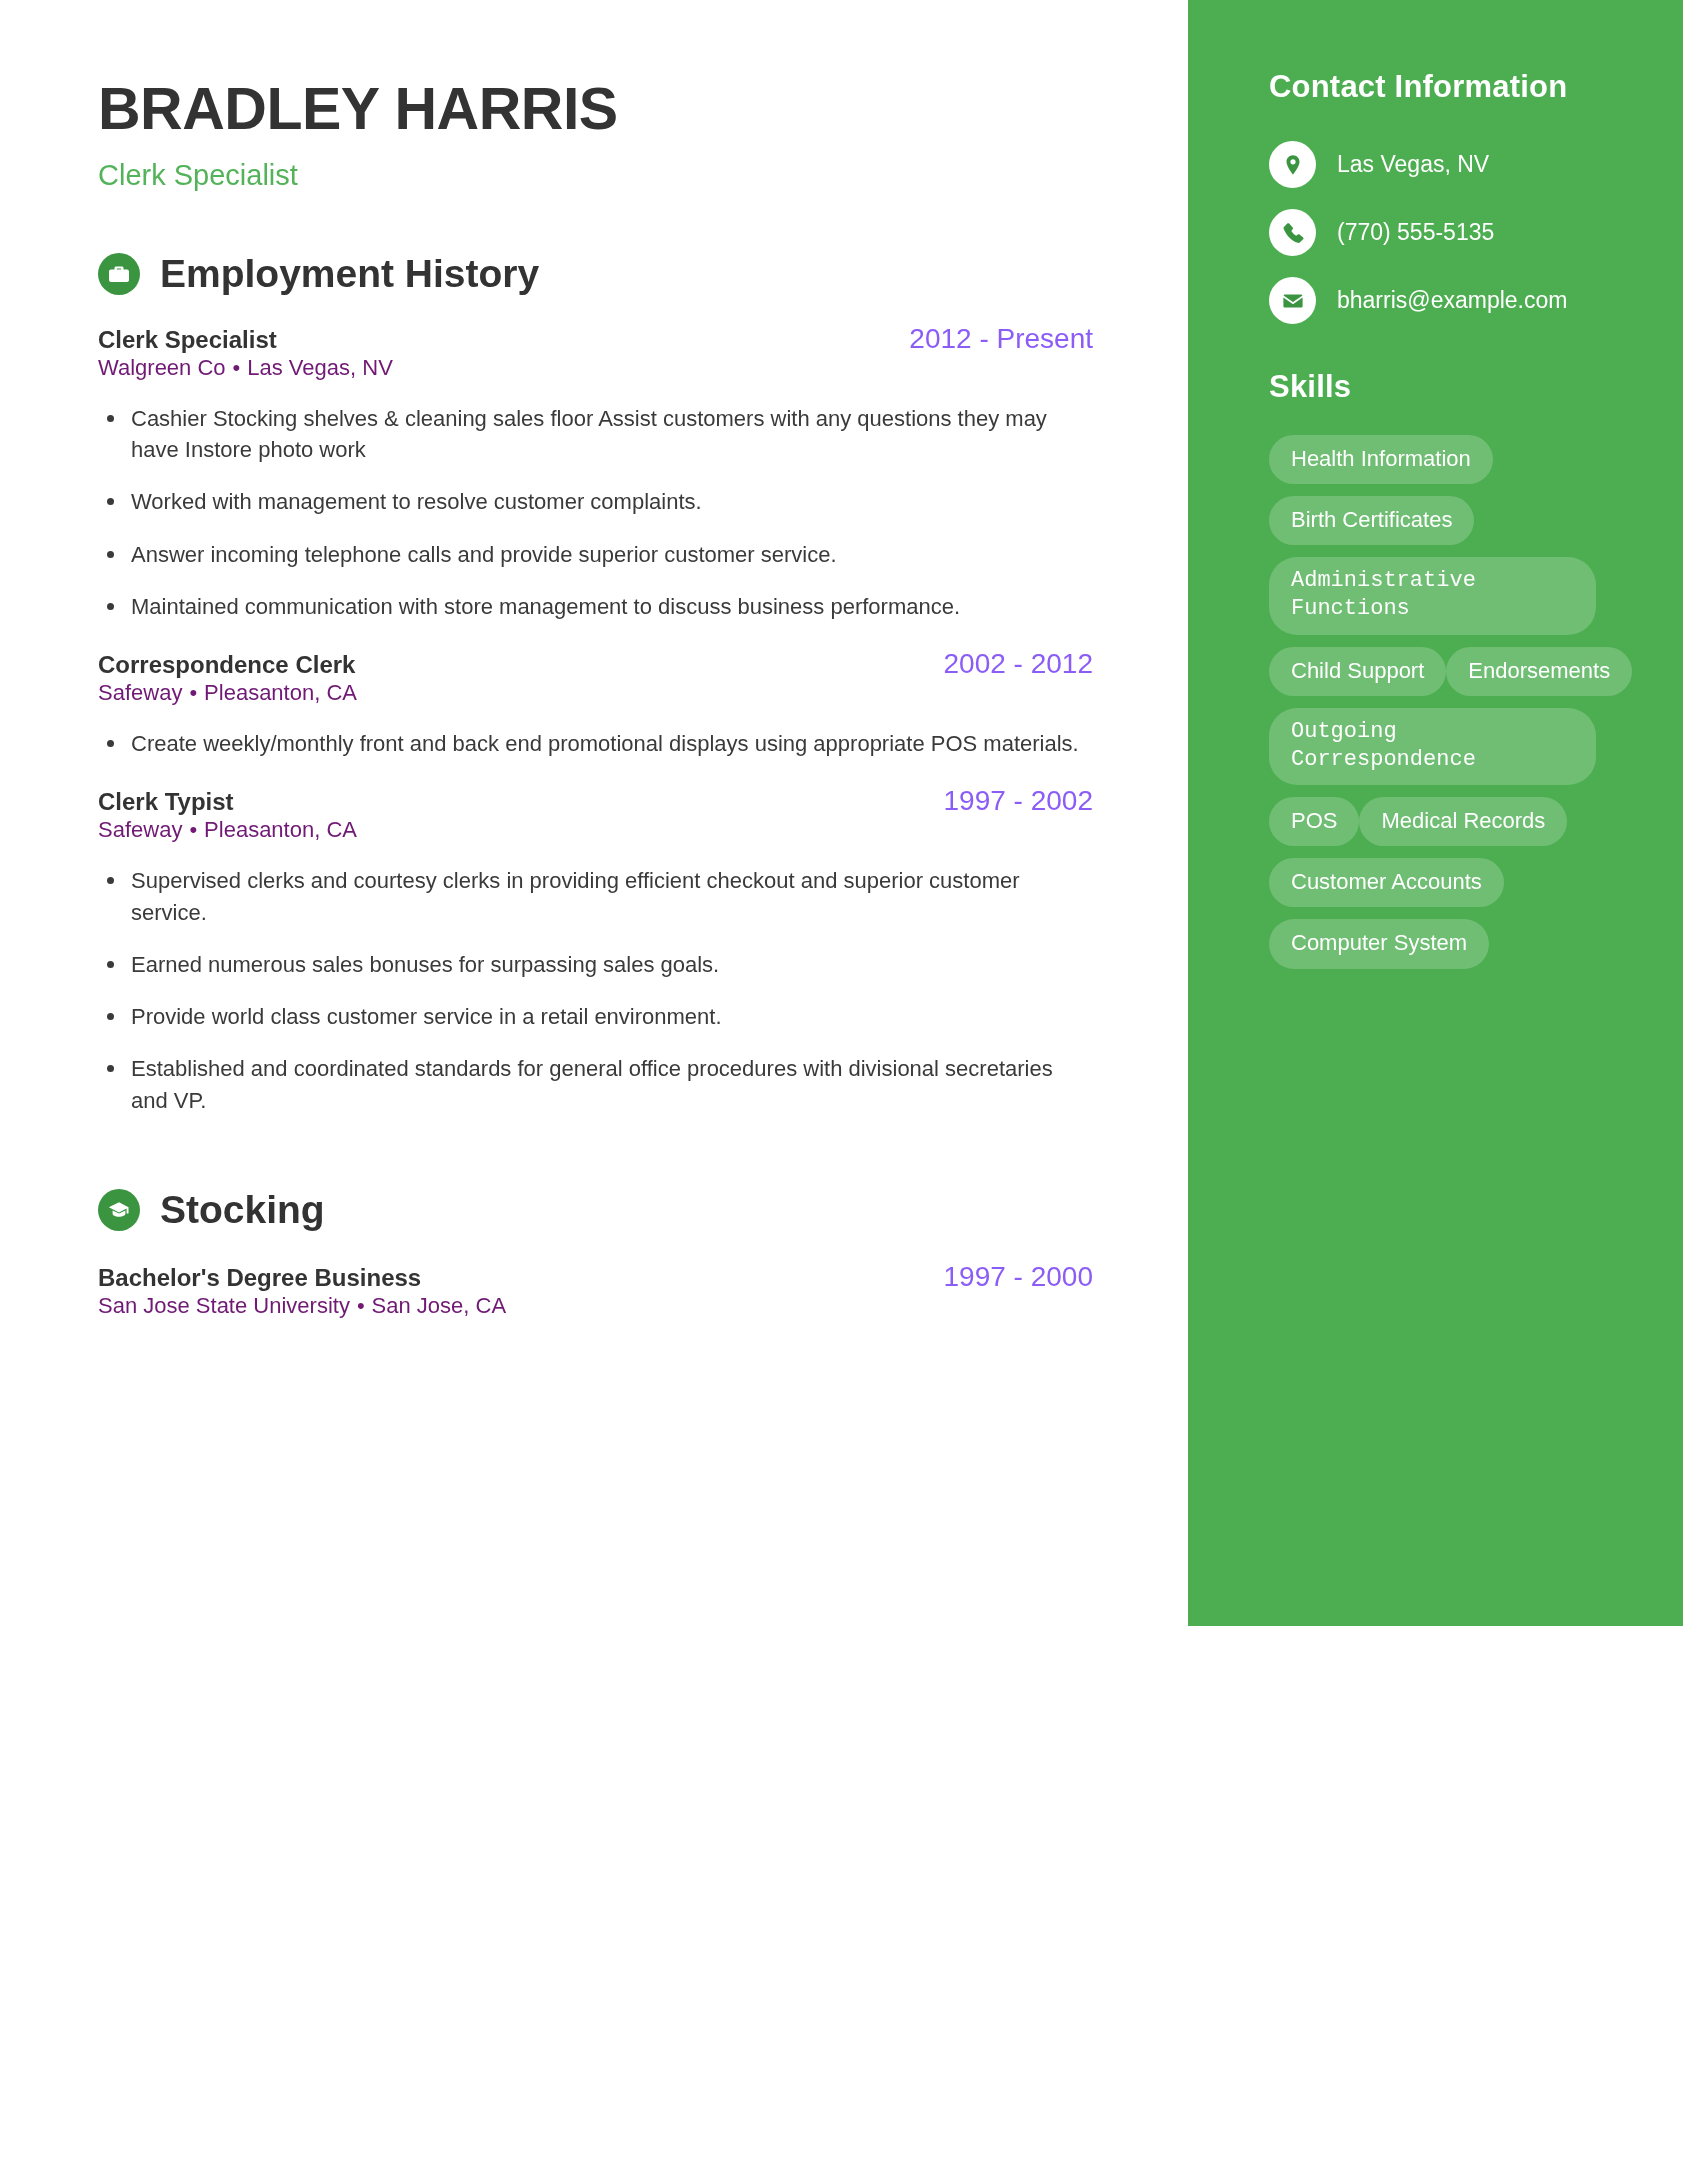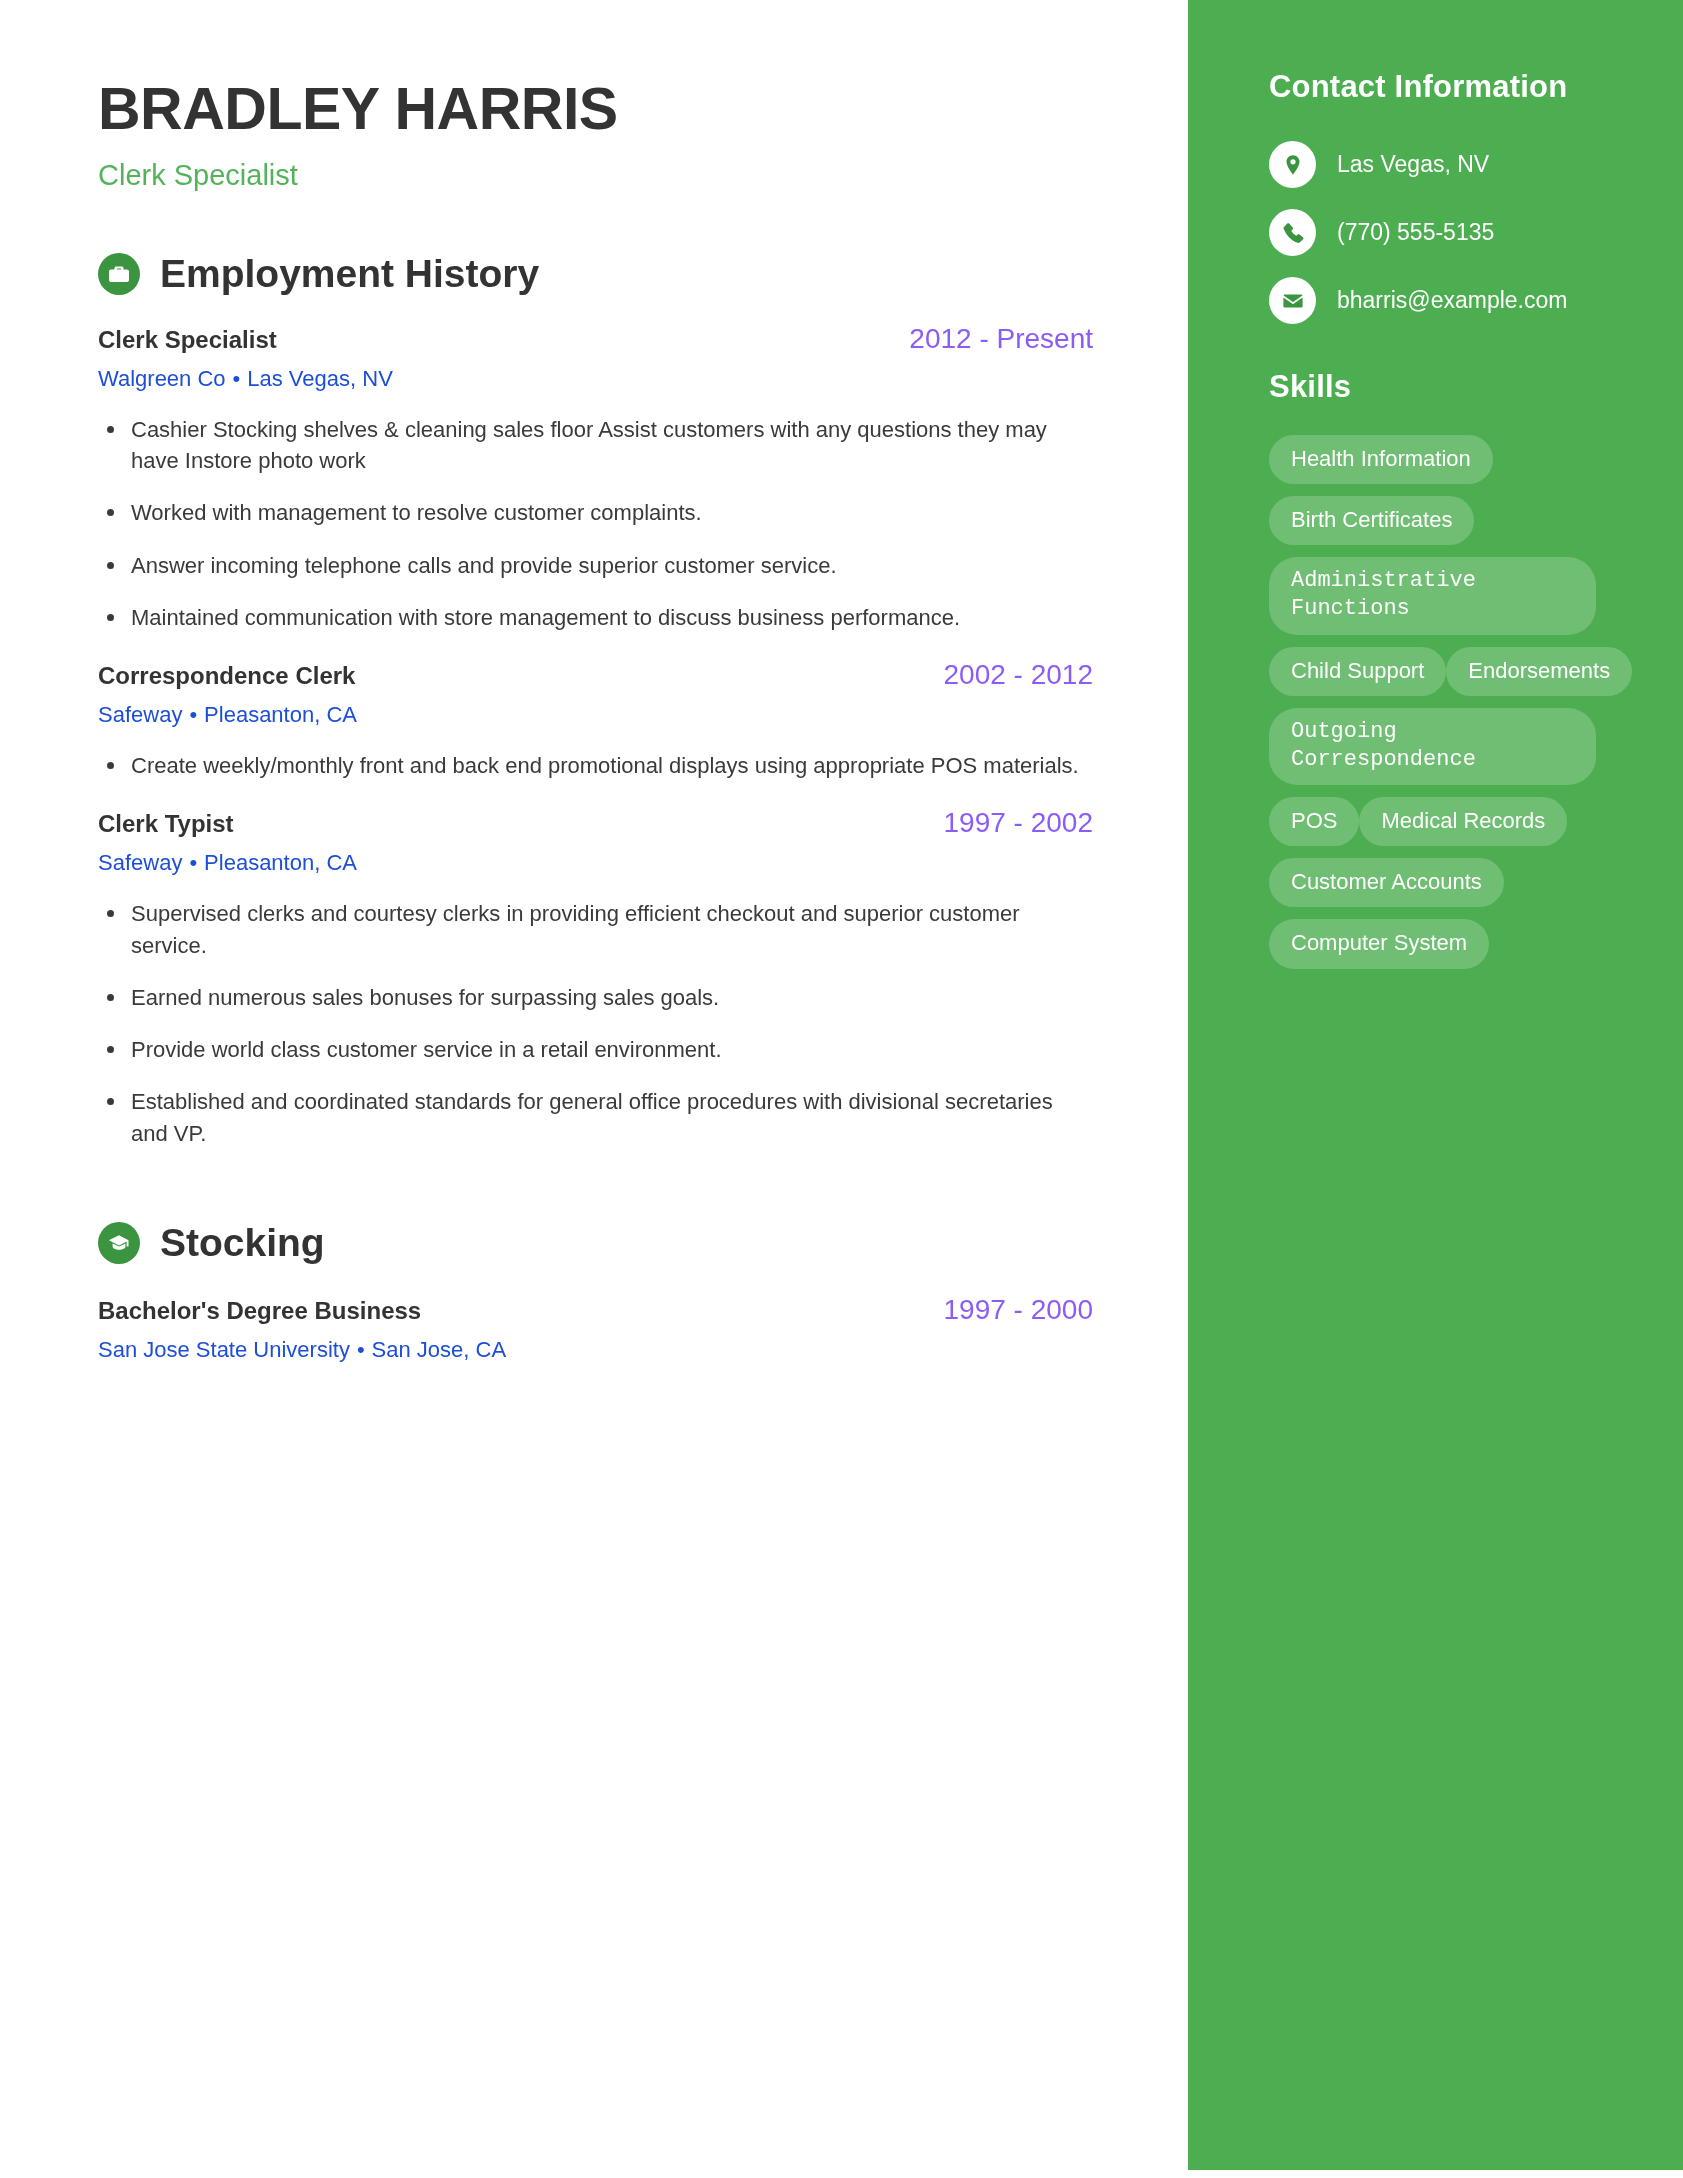--- a/index.html
+++ b/index.html
@@ -96,22 +96,21 @@
 
   .entry-dates {
     font-size: 28px;
     color: #8b5cf6;
     font-weight: 400;
     white-space: nowrap;
   }
 
   .entry-meta {
     font-size: 22px;
-    color: #1d4ed8;
-    margin-top: 11px;
+    color: #701a75;
   }
   .entry-meta .sep { padding: 0 7px; }
 
   ul.bullets {
     list-style: none;
     margin-top: 22px;
     width: 990px;
   }
 
   ul.bullets li {
@@ -133,21 +132,21 @@
     height: 7px;
     border-radius: 50%;
     background: #3a3a3a;
   }
 
   .edu-block { margin-top: 30px; }
 
   
   .sidebar {
     width: 503px;
-    height: 2170px;
+    height: 1626px;
     background: #4cae50;
     padding: 69px 0 0 81px;
     color: #ffffff;
   }
 
   .side-title {
     font-size: 31px;
     font-weight: 700;
     color: #ffffff;
     letter-spacing: 0.2px;

